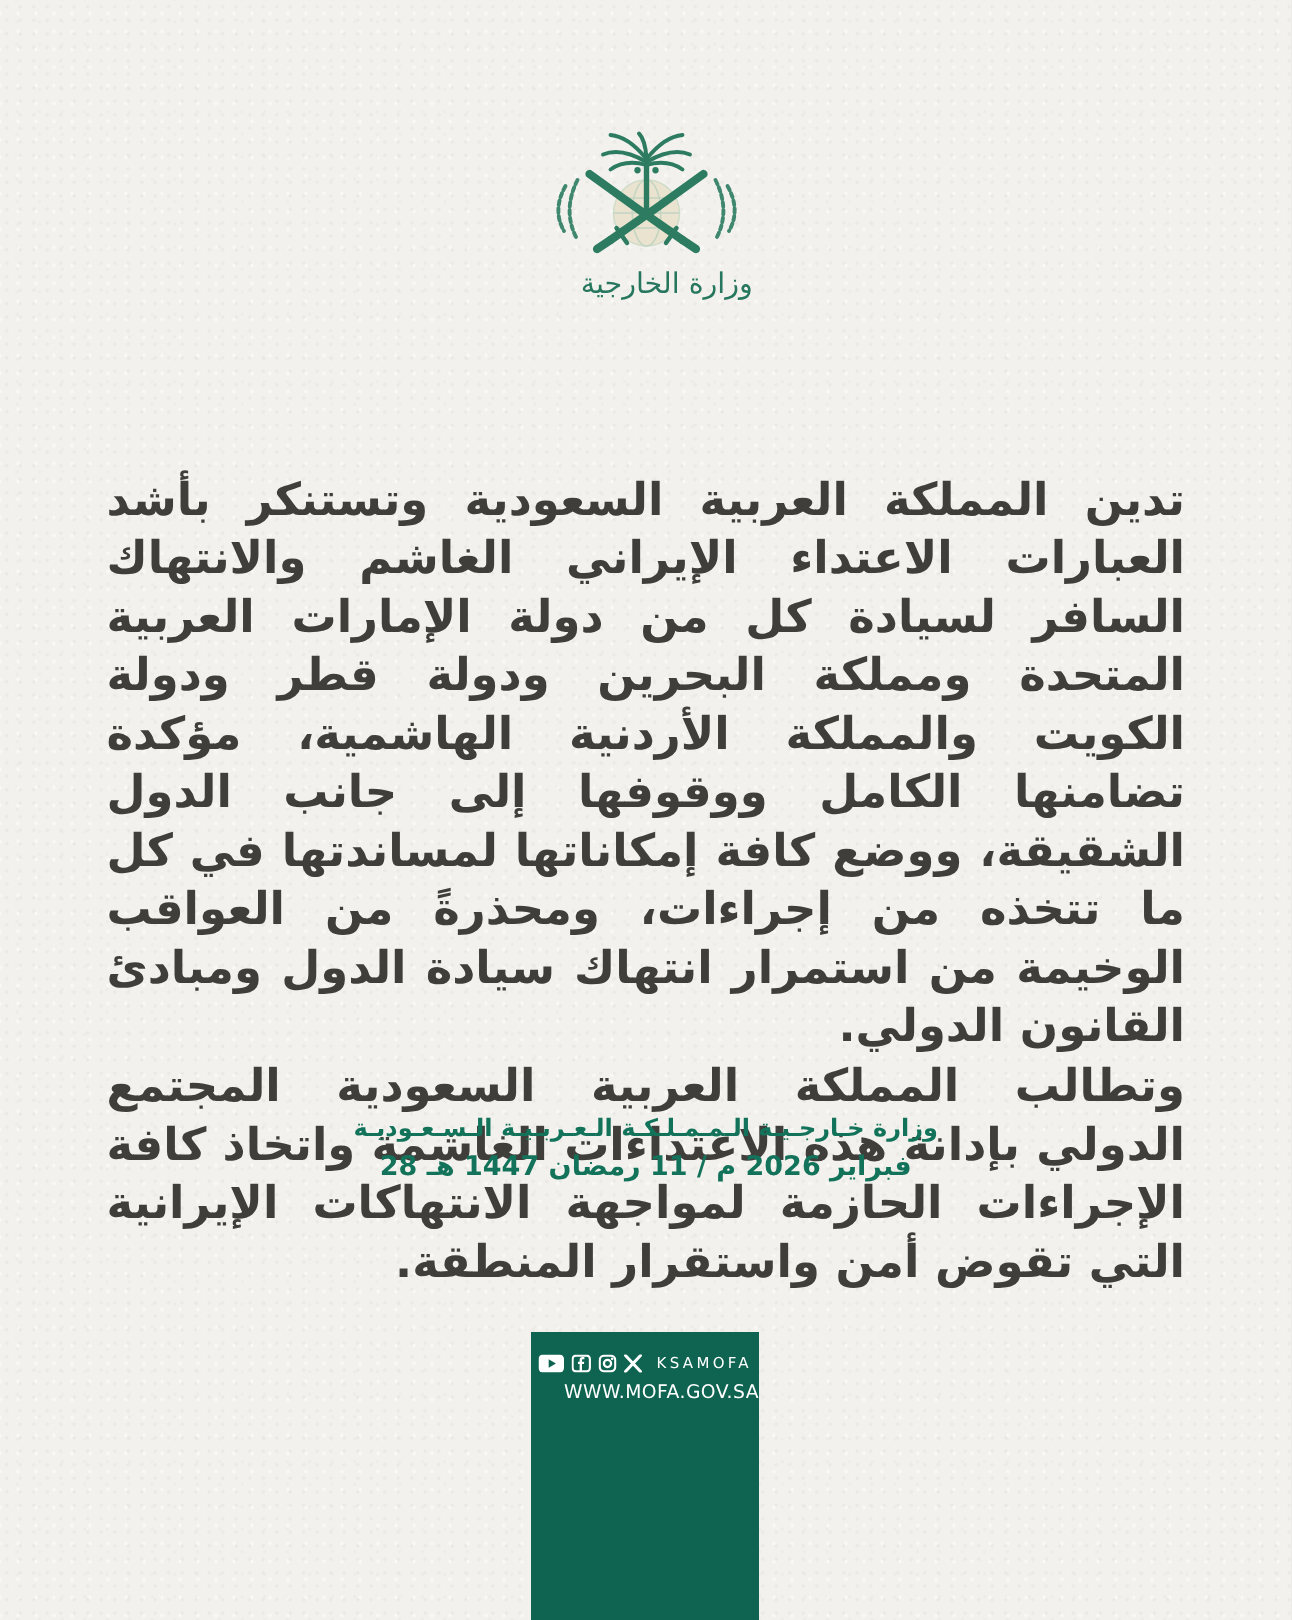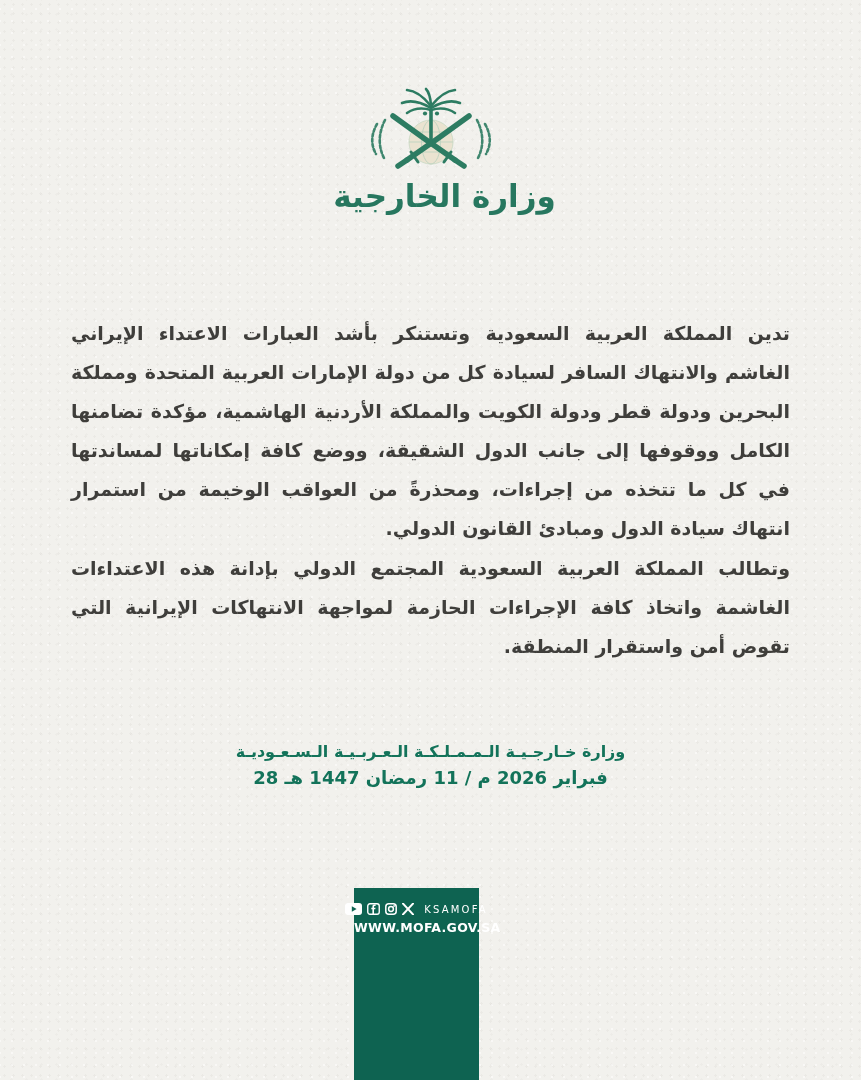--- a/index.html
+++ b/index.html
@@ -13,50 +13,50 @@
       radial-gradient(rgba(255,255,255,0.5) 1px, transparent 1.4px);
     background-size: 9px 9px, 15px 15px, 12px 12px;
     background-position: 0 0, 4px 7px, 6px 3px;
     font-family:"DejaVu Sans", sans-serif;
   }
 
   
   .header { position:absolute; top:86px; left:0; right:0; text-align:center; }
   .emblem svg { display:block; margin:0 auto; }
   .calligraphy {
-    margin-top:0px; direction:rtl; font-size:31px; font-weight:bold;
+    margin-top:0px; direction:rtl; font-size:19px; font-weight:normal;
     color:#27775f; letter-spacing:0px;padding-left:28px;
   }
   .ministry-en {
     margin-top:7px; font-family:"Liberation Serif", serif; font-size:10px;
     font-weight:bold; letter-spacing:1.3px; color:#2a7560;
   }
 
   
   .statement {
     position:absolute; top:314px; right:71px; width:719px;
     direction:rtl; text-align:justify; color:#3f3e3b;
-    font-size:19px; line-height:39px; font-weight:bold;
+    font-size:30px; line-height:39px; font-weight:bold;
   }
   .statement p + p { margin-top:1px; }
 
   
   .signature { position:absolute; top:742px; left:0; right:0; text-align:center; color:#13735a; }
   .signature .issuer { direction:rtl; font-size:16px; font-weight:bold; }
   .signature .date { direction:ltr; font-size:18px; font-weight:bold; margin-top:6px; }
 
   
   .green-box {
-    position:absolute; left:354px; top:888px; width:125px; height:192px;
+    position:absolute; left:354px; top:888px; width:152px; height:192px;
     background:#0e6351;
   }
   .social-row { margin-top:15px; display:flex; align-items:center; justify-content:center; gap:5px; }
   .social-row .icon { display:inline-flex; align-items:center; }
   .handle { color:#ffffff; font-size:10px; letter-spacing:2.2px; margin-left:5px; }
-  .website { color:#ffffff; text-align:center; font-size:12.5px; font-weight:bold; letter-spacing:0.3px; margin-top:5px; }
+  .website { color:#ffffff; text-align:right; font-size:12.5px; font-weight:normal; letter-spacing:0.3px; margin-top:5px; }
 </style>
 </head>
 <body>
 
 <div class="page">
 
   <div class="header">
     <div class="emblem">
       <svg width="160" height="92" viewBox="0 0 160 92" aria-hidden="true">
 

